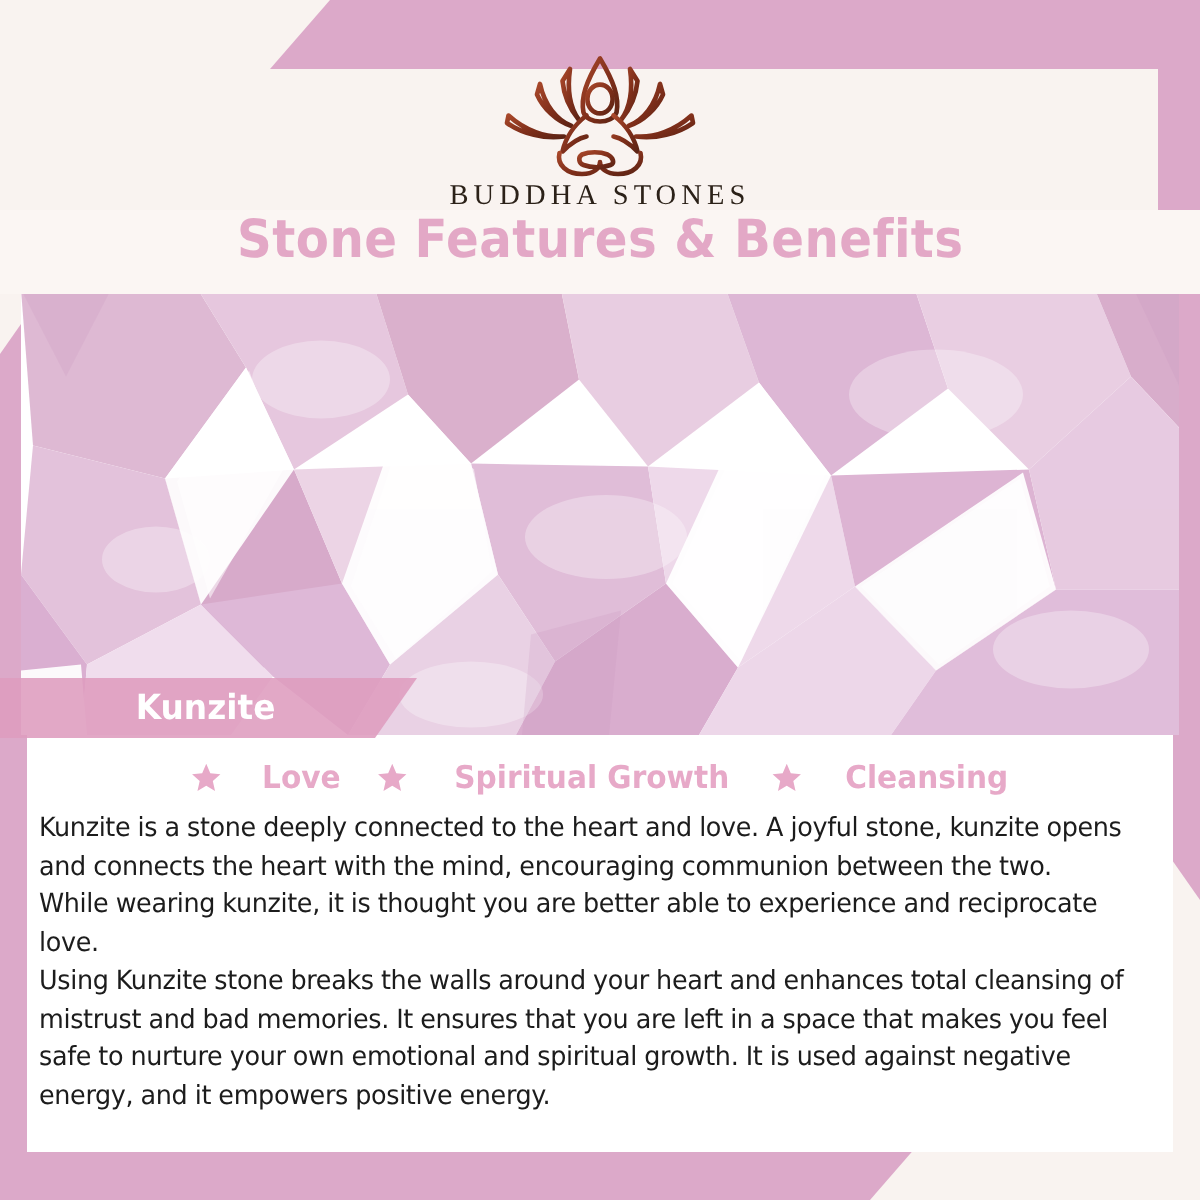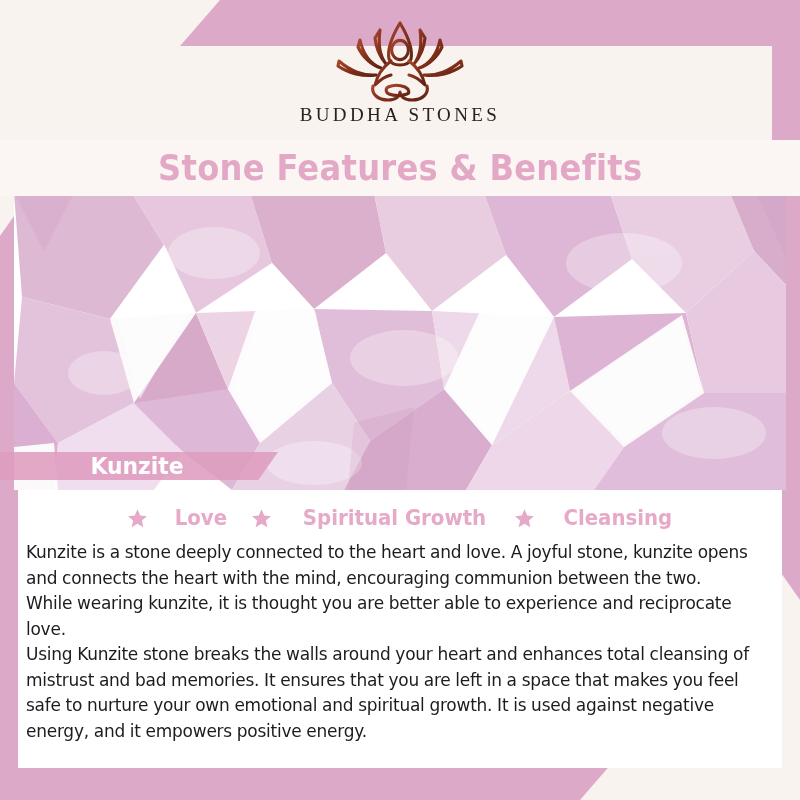--- a/index.html
+++ b/index.html
@@ -32,35 +32,35 @@
   .frame-bottom{
     position:absolute;bottom:0;left:0;width:800px;height:46px;
     background:#dca9c9;
     clip-path:polygon(0 0, 620px 0, 580px 46px, 0 46px);
     z-index:1;
   }
 
   
   .logo-wrap{
     position:absolute;top:14px;left:0;width:800px;height:128px;
-    display:flex;flex-direction:column;align-items:center;justify-content:flex-start;
+    display:flex;flex-direction:column;align-items:center;justify-content:flex-end;
     z-index:4;
   }
   .logo-mark{width:150px;height:92px;display:block;}
   .logo-text{
     font-family:"Liberation Serif",serif;
     font-size:19px;letter-spacing:3.4px;color:#2b2118;font-weight:400;
     margin-top:-2px;
   }
 
   
   .title-band{
     position:absolute;top:140px;left:0;width:800px;height:56px;
     background:#fbf6f3;
-    display:flex;align-items:center;justify-content:center;
+    display:flex;align-items:flex-start;justify-content:center;
     z-index:3;
   }
   .title-text{
     font-family:"DejaVu Sans",sans-serif;
     font-weight:bold;
     font-size:35px;
     color:#e3a8c6;
     letter-spacing:0.3px;
     transform:scaleX(0.92);
     white-space:nowrap;
@@ -68,21 +68,21 @@
 
   
   .photo{
     position:absolute;top:193px;left:14px;width:772px;height:297px;
     overflow:hidden;z-index:2;background:#ffffff;
   }
   .photo svg{display:block;width:772px;height:297px;}
 
   
   .stone-label{
-    position:absolute;top:452px;left:0;width:278px;height:28px;
+    position:absolute;top:452px;left:0;width:278px;height:40px;
     background:rgba(222,156,190,0.88);
     clip-path:polygon(0 0, 278px 0, 250px 40px, 0 40px);
     display:flex;align-items:center;
     z-index:5;
   }
   .stone-label-text{
     font-family:"DejaVu Sans",sans-serif;
     font-weight:bold;font-size:23px;color:#ffffff;
     margin-left:88px;transform:scaleX(0.95);
   }

